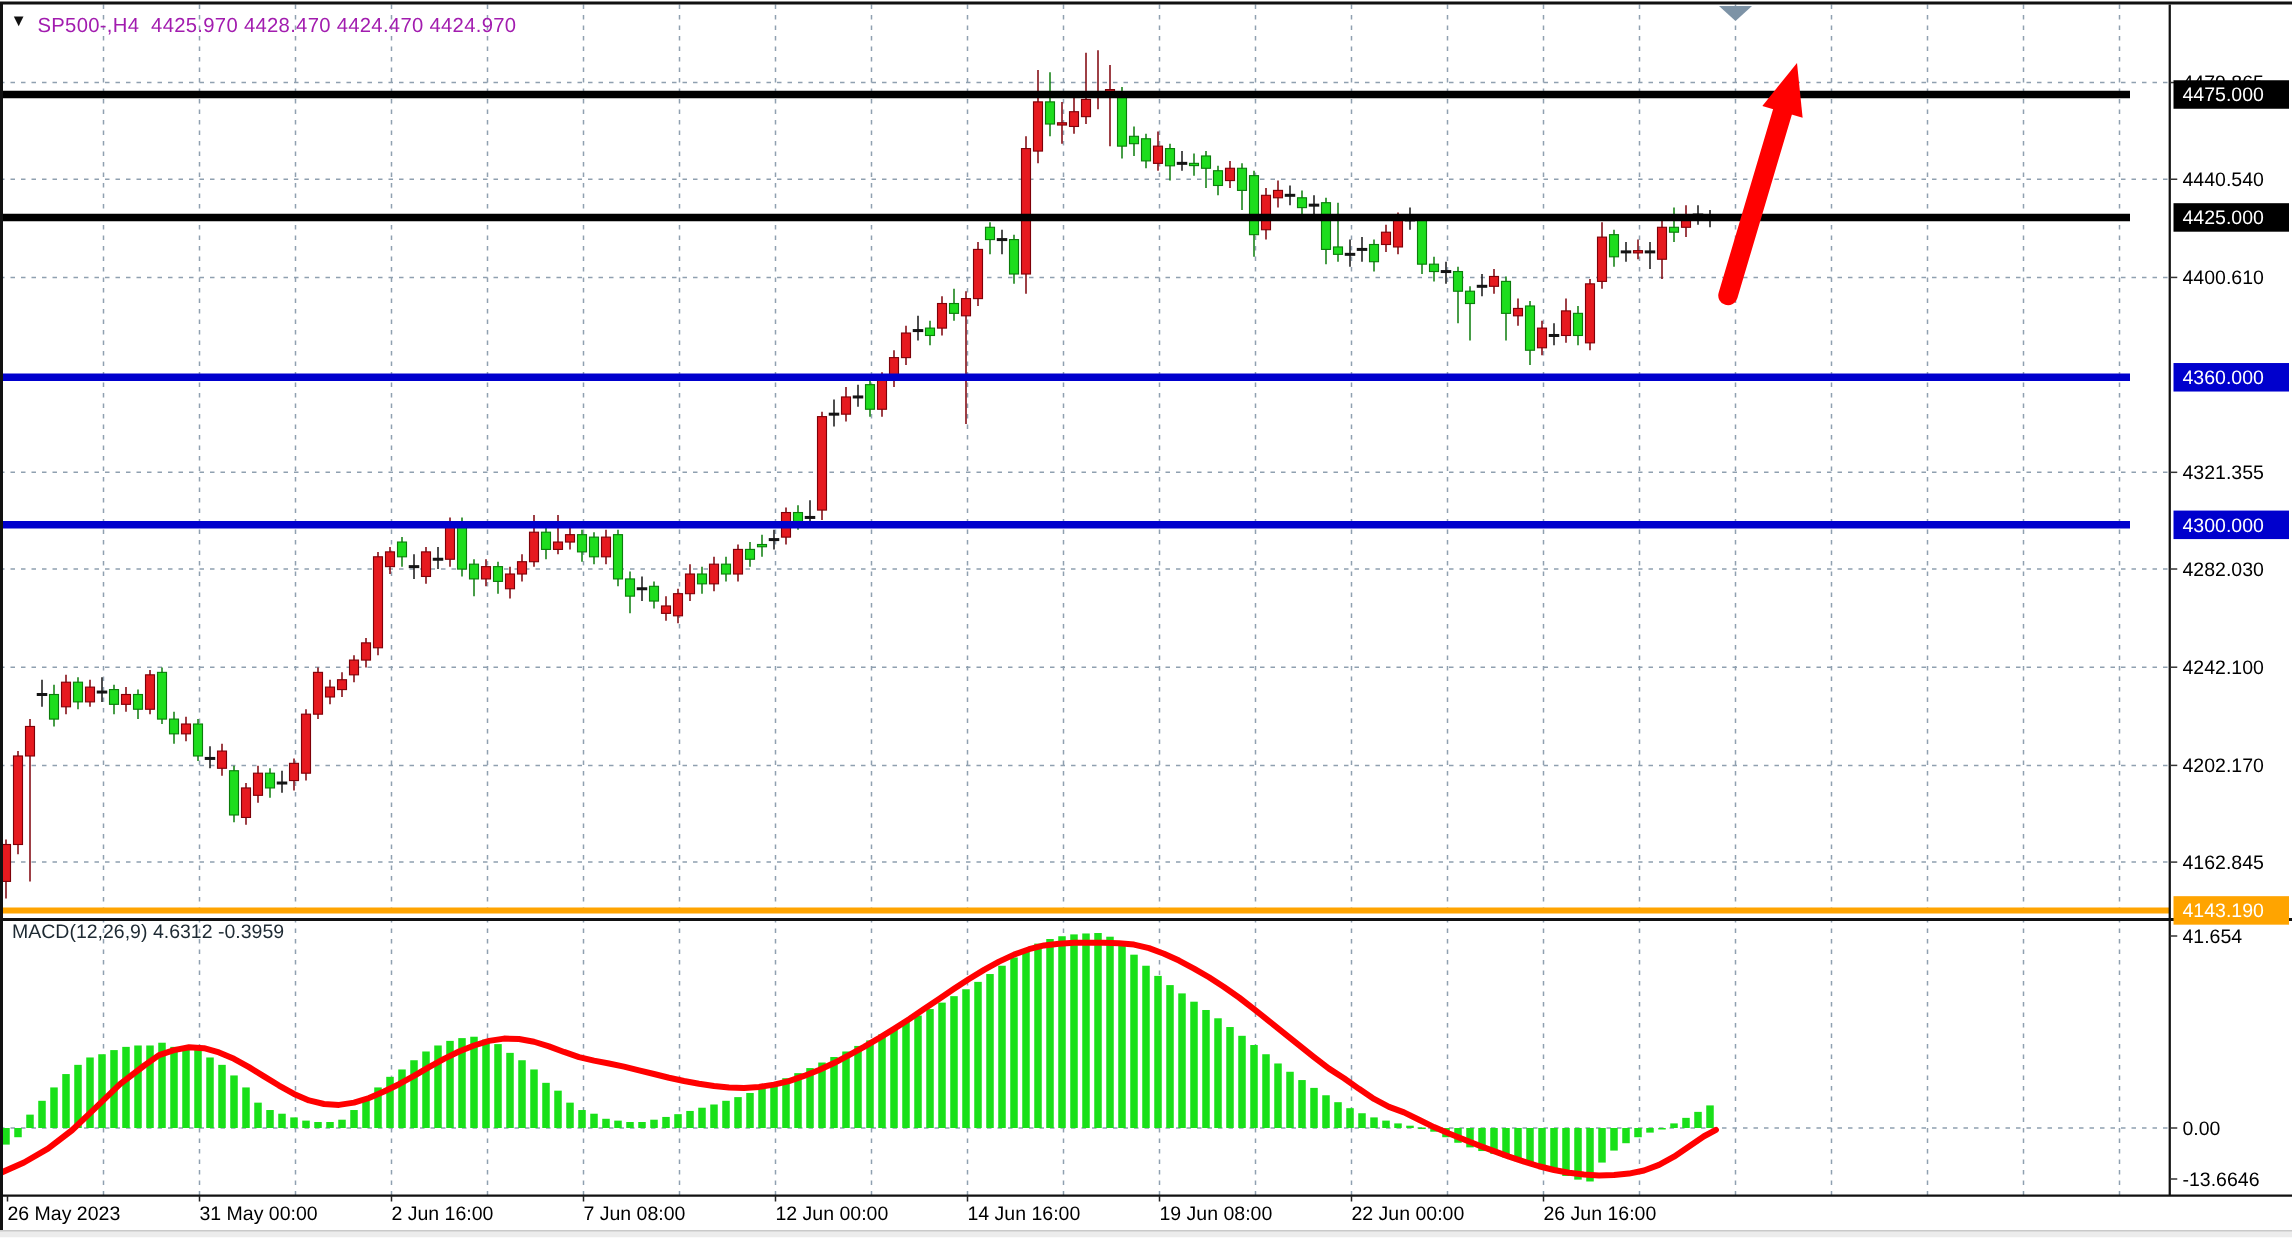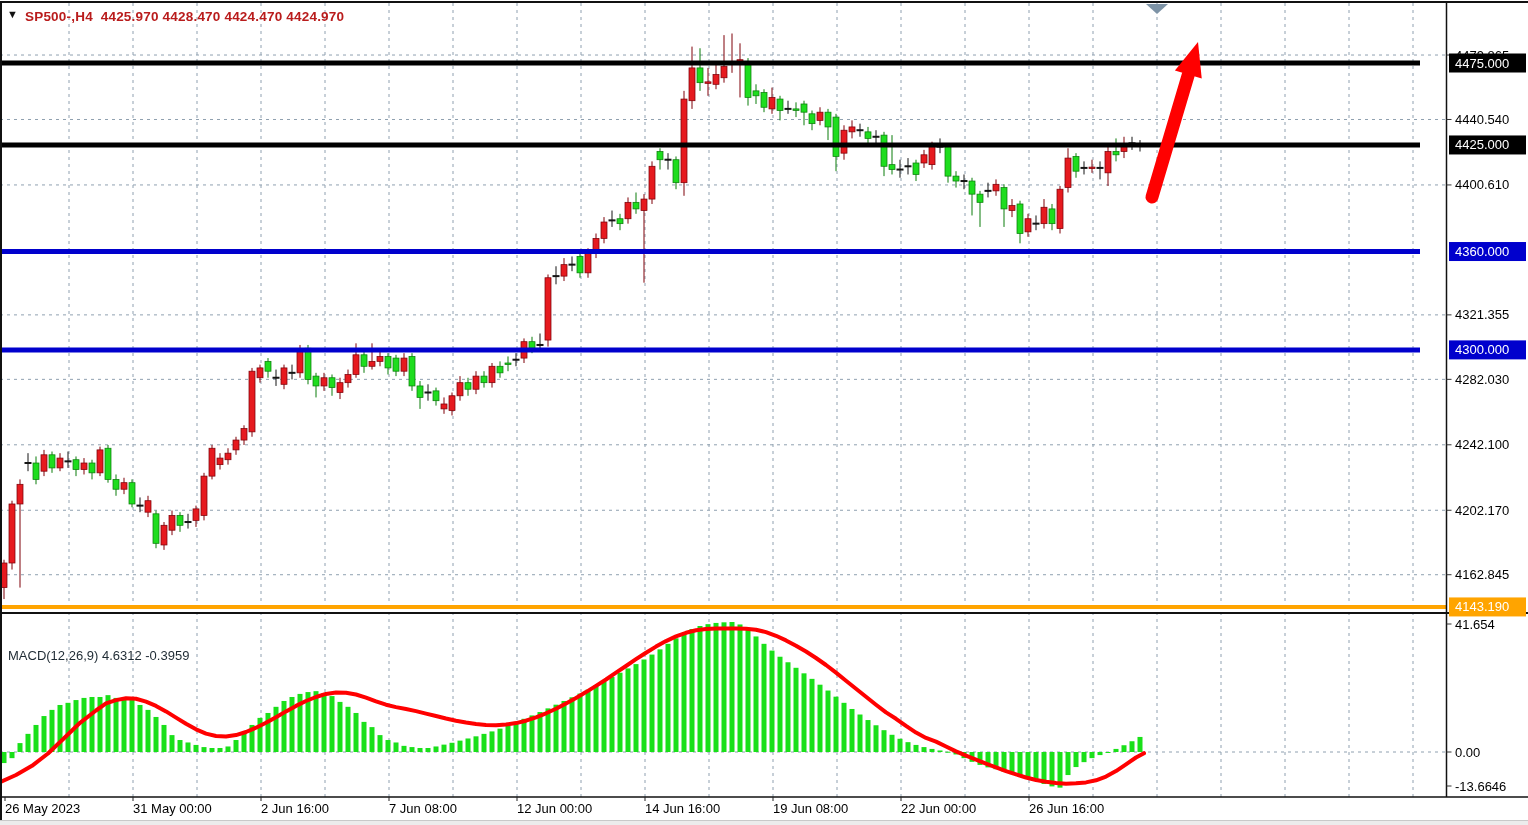--- a/index.html
+++ b/index.html
@@ -1,21 +1,21 @@
 <!DOCTYPE html>
 <html><head>
 <meta charset="utf-8">
 <style>
   html,body{margin:0;padding:0;background:#fff;}
   .stage{position:relative;width:1528px;height:825px;background:#ffffff;overflow:hidden;
          font-family:"Liberation Sans",sans-serif;}
   .stage svg{position:absolute;left:0;top:0;}
-  .chart-title{position:absolute;left:25px;top:9px;font-size:13.5px;color:#b91c1c;white-space:pre;letter-spacing:.2px;font-weight:bold;}
+  .chart-title{position:absolute;left:25px;top:9px;font-size:13.5px;color:#a21caf;white-space:pre;letter-spacing:.2px;}
   .symbol-tri{position:absolute;left:7px;top:8px;font-size:11px;color:#111;}
-  .macd-title{position:absolute;left:8px;top:648px;font-size:13px;color:#1e2a33;}
+  .macd-title{position:absolute;left:8px;top:613px;font-size:13px;color:#1e2a33;}
   .bottom-strip{position:absolute;left:0;top:820px;width:1528px;height:5px;background:#ececec;border-top:1px solid #c9c9c9;}
   .grid{stroke:#8fa0b0;stroke-width:1;stroke-dasharray:3 4;fill:none;}
   text{font-family:"Liberation Sans",sans-serif;}
 </style>
 </head>
 <body>
 
 <div class="stage">
   <svg id="chart" width="1528" height="825" viewBox="0 0 1528 825">
       <g>

